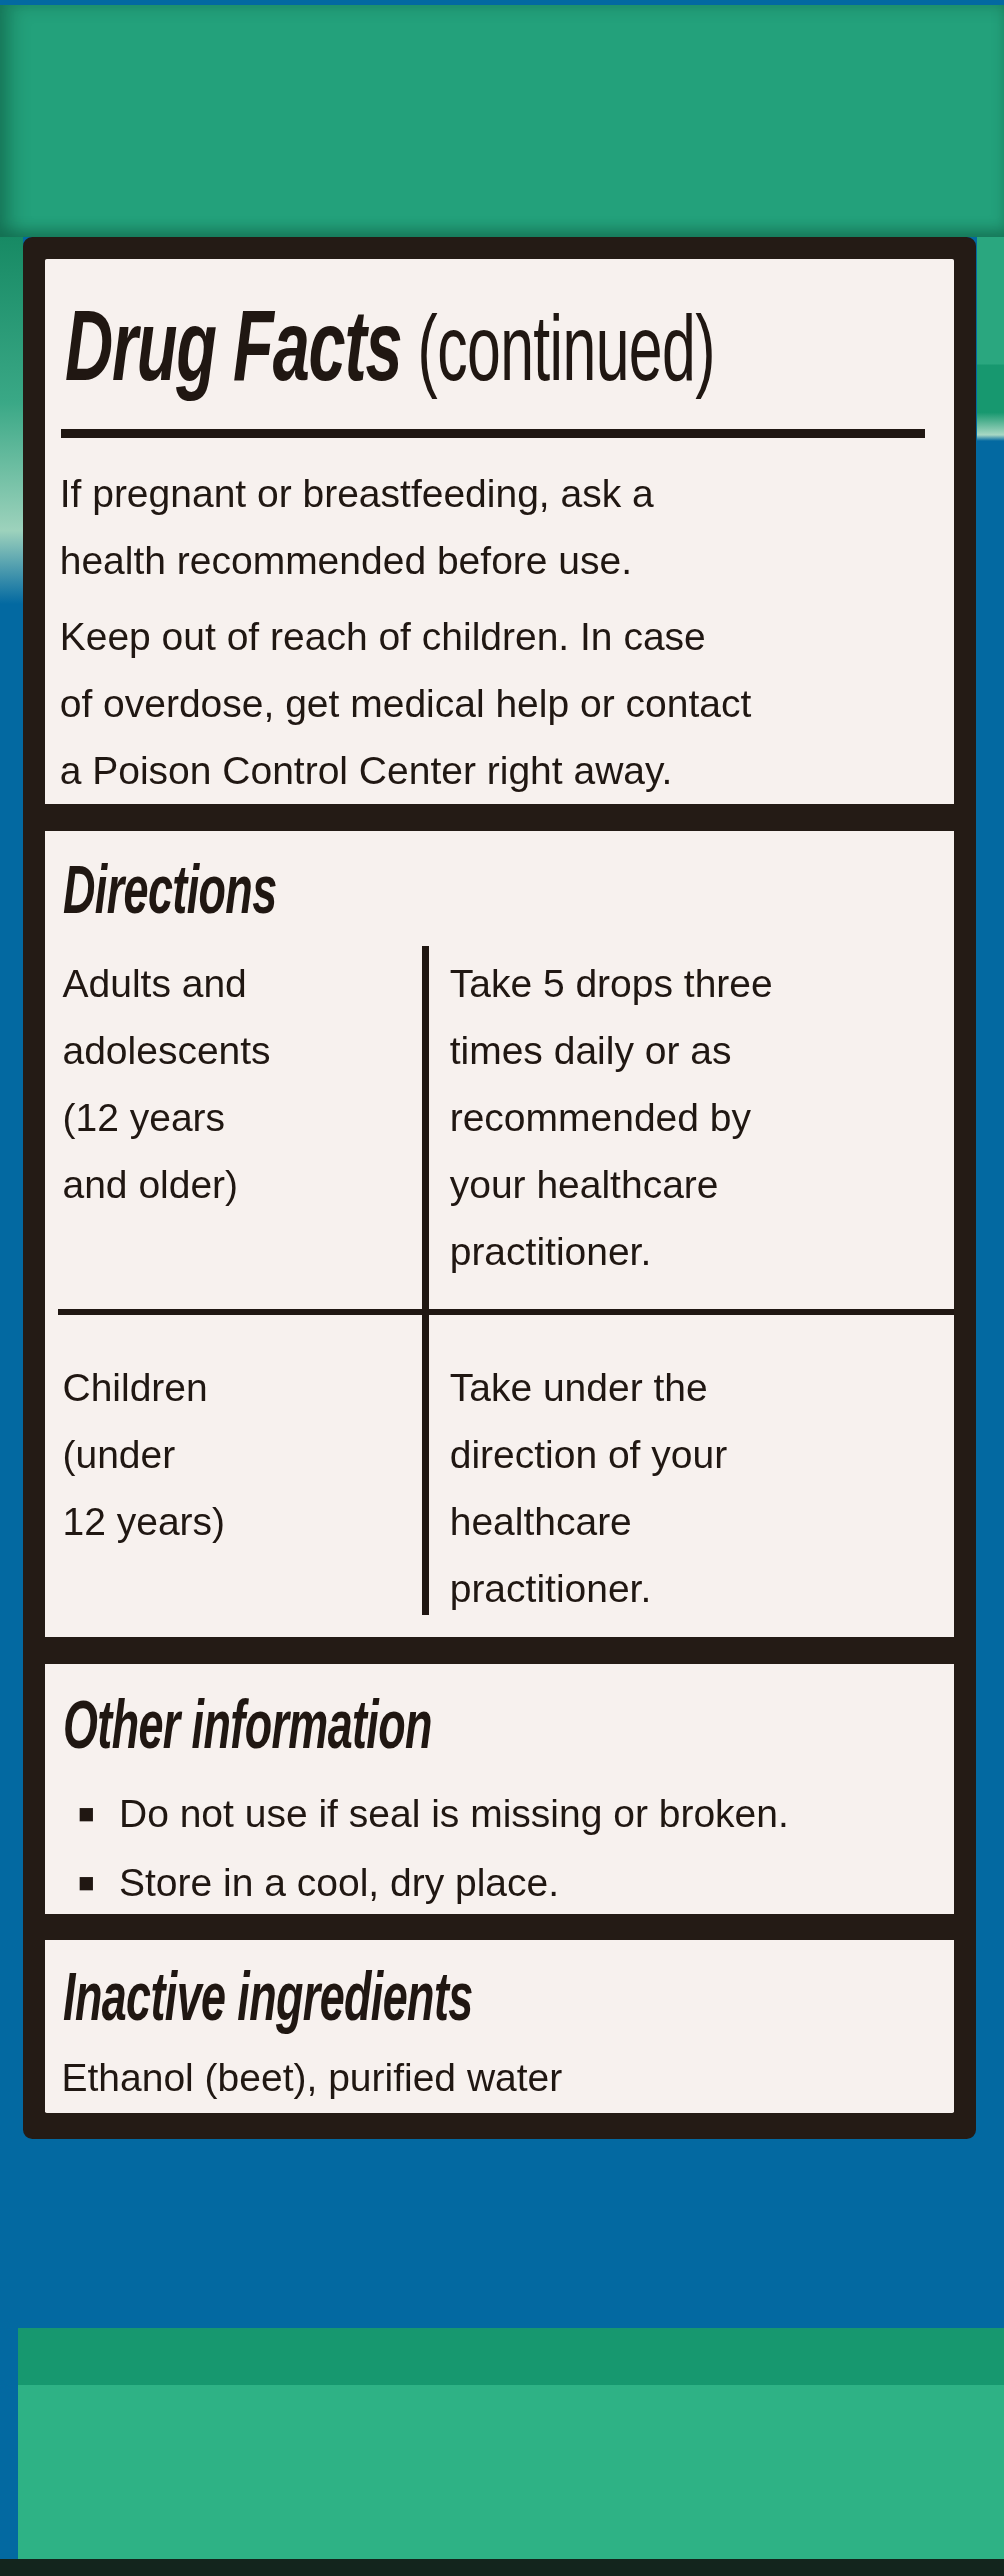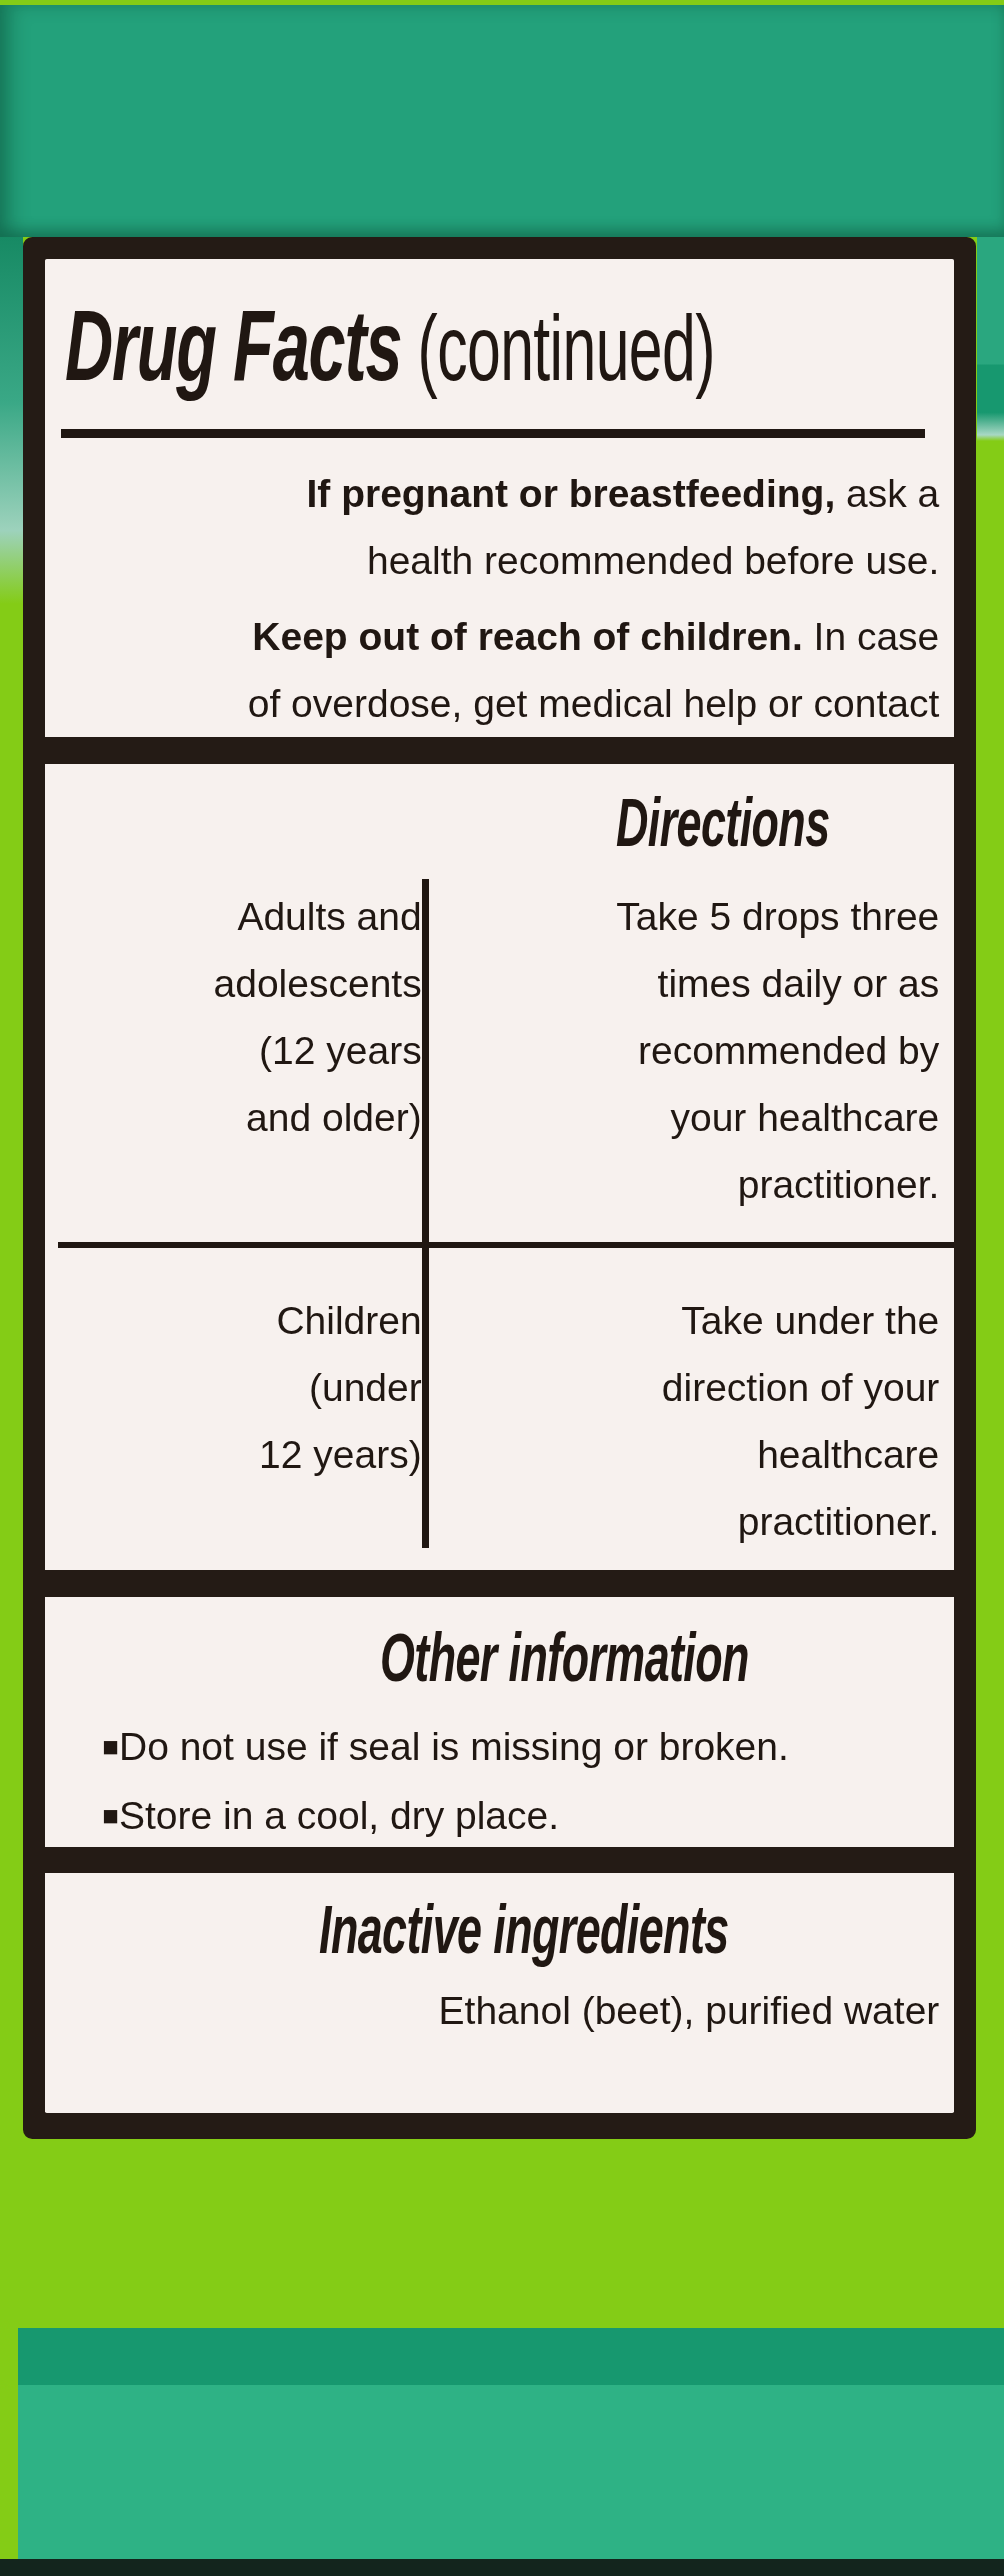--- a/index.html
+++ b/index.html
@@ -1,18 +1,18 @@
 <!DOCTYPE html>
 <html style="font-size:14.7px"><head>
 <meta charset="utf-8">
 <style>
   html,body{margin:0;padding:0;background:#efeae6;}
   .photo{position:relative;width:1005px;height:2576px;margin:0 auto;
-         background:#84cc16;overflow:hidden;
-         font-family:"Liberation Sans", sans-serif;color:#201712;text-align:right;}
+         background:#0369a1;overflow:hidden;
+         font-family:"Liberation Sans", sans-serif;color:#201712;}
 
   
   .tex{background-image:
       repeating-linear-gradient(115deg, rgba(255,255,255,.17) 0 1.8px, rgba(255,255,255,0) 1.8px 5.5px),
       repeating-linear-gradient(25deg,  rgba(0,70,45,.12) 0 0.9px, rgba(0,0,0,0) 0.9px 4.6px);}
   .green-top{position:absolute;left:0;top:4.6px;width:100%;height:232px;
              background:#23a17b;box-shadow:inset 0 -7.3px 13px rgba(0,50,32,.28), inset 13px 0 16.5px rgba(0,50,32,.25);}
   .tail-left{position:absolute;left:0;top:237px;width:23px;height:367px;
              background:linear-gradient(#178a64 0%, #3aa886 45%, #9dd2bc 80%, rgba(244,239,236,0) 100%);}
   .tail-right{position:absolute;right:0;top:237px;width:28px;height:204px;
@@ -32,21 +32,21 @@
 
   .title-line{margin:42px 0 0 5.5px;line-height:88px;font-weight:400;}
   .t1{font-size:101px;font-weight:700;font-style:italic;letter-spacing:-1.8px;}
   .t2{font-size:92px;font-weight:400;letter-spacing:-0.9px;}
   .rule{height:9.2px;background:#201712;margin:14.7px 14.7px 0 1.8px;}
 
   .body{font-size:39px;line-height:67px;margin:0;}
   .p1{margin-top:22px;}
   .p2{margin-top:9.2px;}
   .line{display:block;white-space:nowrap;}
-  .body b{font-weight:700;}
+  .body b{font-weight:400;}
 
   .bar{height:26.6px;background:#241b15;margin:0 -14.7px;}
   .bar1{margin-top:0px;}
   .bar2{margin-top:8.3px;}
   .bar3{margin-top:-3.7px;}
 
   .heading{margin:22px 0 0 3.7px;line-height:73px;font-size:68px;font-weight:700;font-style:italic;letter-spacing:-0.9px;}
   .heading-other{margin-top:24px;}
   .heading-inact{margin-top:20px;text-decoration:underline;}
 
@@ -81,20 +81,21 @@
       <div class="rule"></div>
 
       <p class="body p1">
         <span class="line"><b>If pregnant or breastfeeding,</b><span> ask a</span></span>
         <span class="line">health recommended before use.</span>
       </p>
 
       <p class="body p2">
         <span class="line"><b>Keep out of reach of children.</b><span> In case</span></span>
         <span class="line">of overdose, get medical help or contact</span>
+        <span class="line">a Poison Control Center right away.</span>
       </p>
 
       <div class="bar bar1"></div>
 
       <h2 class="heading"><span class="cond">Directions</span></h2>
 
       <div class="dtable">
         <div class="drow r1">
           <div class="cell-left pre">Adults and
 adolescents

